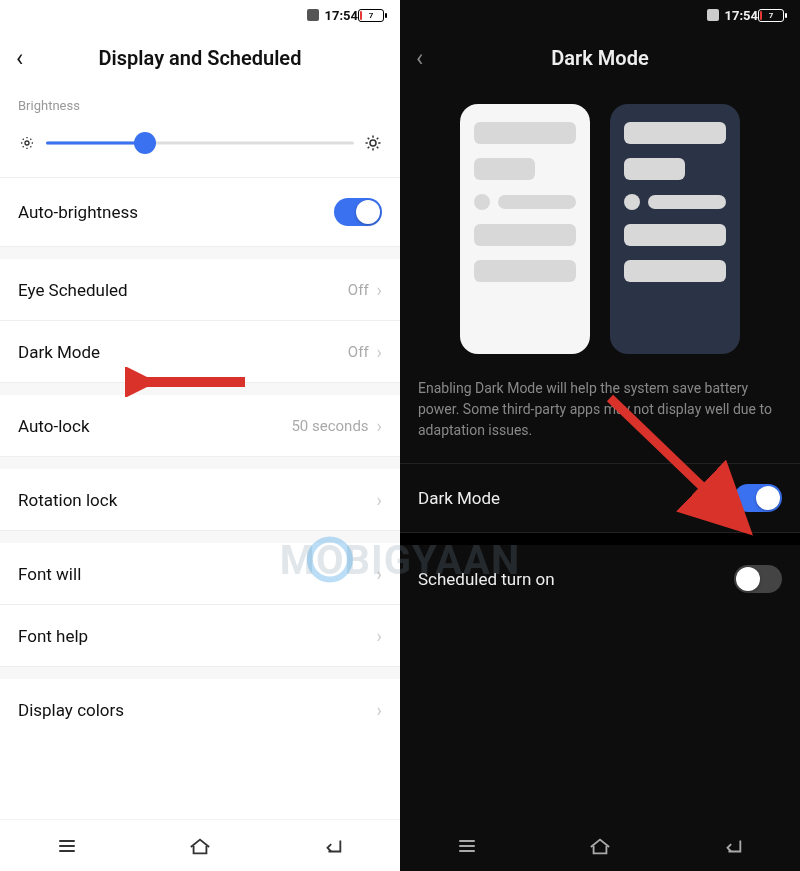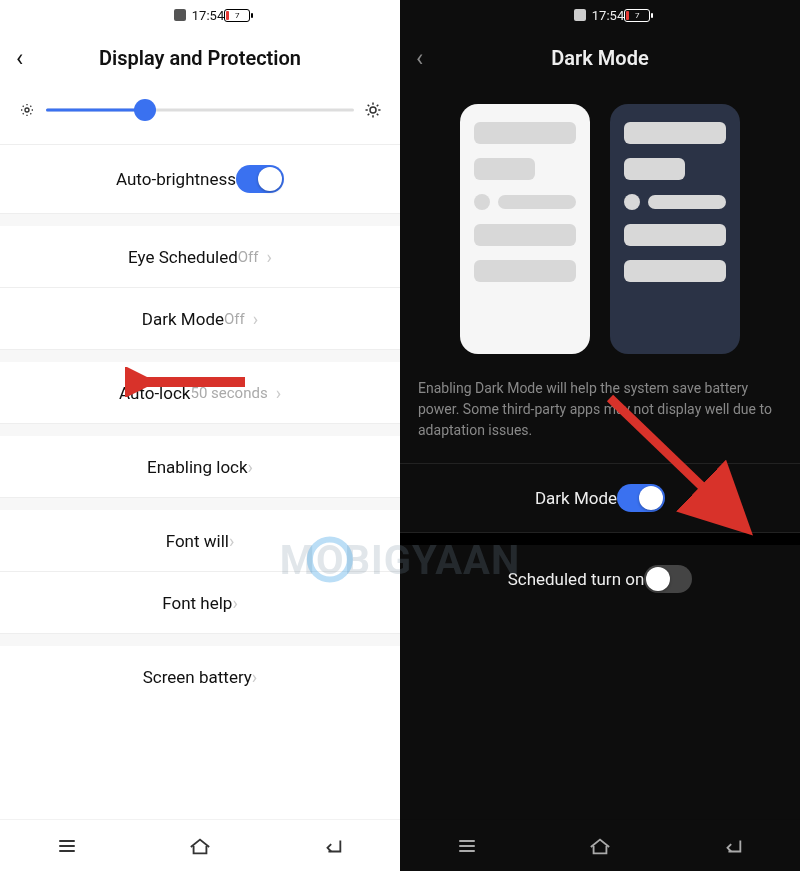--- a/index.html
+++ b/index.html
@@ -20,24 +20,24 @@
     position: relative;
   }
   .phone.light { background: #fff; color: #111; }
   .phone.dark  { background: #0d0d0d; color: #eee; }
 
   
   .statusbar {
     height: 30px;
     display: flex;
     align-items: center;
-    justify-content: center;
+    justify-content: flex-end;
     padding: 0 16px;
     font-size: 13px;
-    font-weight: 400;
+    font-weight: 700;
     margin-left: 24px;
   }
   .status-left { display: flex; align-items: center; gap: 6px; }
   .status-right { display: flex; align-items: center; gap: 6px; }
   .sim-icon {
     width: 12px; height: 12px;
     background: #555;
     border-radius: 2px;
     display: inline-block;
     position: relative;
@@ -125,21 +125,21 @@
   .slider-thumb {
     position: absolute; top: 50%; left: 32%;
     width: 22px; height: 22px; background: #3a71f0;
     border-radius: 50%; transform: translate(-50%,-50%);
   }
 
   
   .row {
     display: flex;
     align-items: center;
-    justify-content: center;
+    justify-content: space-between;
     padding: 20px 18px;
     border-bottom: 1px solid #eee;
     font-size: 17px;
   }
   .dark .row { border-bottom: 1px solid #222; }
   .row.noborder { border-bottom: none; }
   .row-label { font-weight: 400; }
   .row-right {
     display: flex; align-items: center; gap: 8px;
     color: #aaa; font-size: 15px;
@@ -260,24 +260,25 @@
     <div class="status-right">
       <span class="battery">
         <span class="battery-fill"></span>
         <span class="battery-txt">7</span>
       </span>
     </div>
   </div>
 
   <div class="titlebar">
     <span class="back">‹</span>
-    <div class="title">Display and Protection</div>
+    <div class="title">Display and Scheduled</div>
   </div>
 
   <div class="content">
+    <div class="section-label">Brightness</div>
     <div class="brightness-row">
       <span class="sun">
         <svg viewBox="0 0 24 24" width="16" height="16" fill="none" stroke="currentColor" stroke-width="2">
             <circle cx="12" cy="12" r="3"></circle>
             <path d="M12 3v2M12 19v2M3 12h2M19 12h2M5.6 5.6l1.4 1.4M17 17l1.4 1.4M5.6 18.4L7 17M17 7l1.4-1.4"></path>
           </svg>
       </span>
       <div class="slider">
         <div class="slider-track"></div>
         <div class="slider-fill"></div>
@@ -322,21 +323,21 @@
       <span class="row-label">Auto-lock</span>
       <span class="row-right">
         <span>50 seconds</span>
         <span class="chev">›</span>
       </span>
     </div>
 
     <div class="spacer"></div>
 
     <div class="row">
-      <span class="row-label">Enabling lock</span>
+      <span class="row-label">Rotation lock</span>
       <span class="row-right">
           <span class="chev">›</span>
         </span>
     </div>
 
     <div class="spacer"></div>
 
     <div class="row">
       <span class="row-label">Font will</span>
       <span class="row-right">
@@ -346,21 +347,21 @@
     <div class="row">
       <span class="row-label">Font help</span>
       <span class="row-right">
           <span class="chev">›</span>
         </span>
     </div>
 
     <div class="spacer"></div>
 
     <div class="row noborder">
-      <span class="row-label">Screen battery</span>
+      <span class="row-label">Display colors</span>
       <span class="row-right">
           <span class="chev">›</span>
         </span>
     </div>
   </div>
 
   <div class="navbar">
     <div class="navbtn nav-recent">
         <span></span>
         <span></span>

